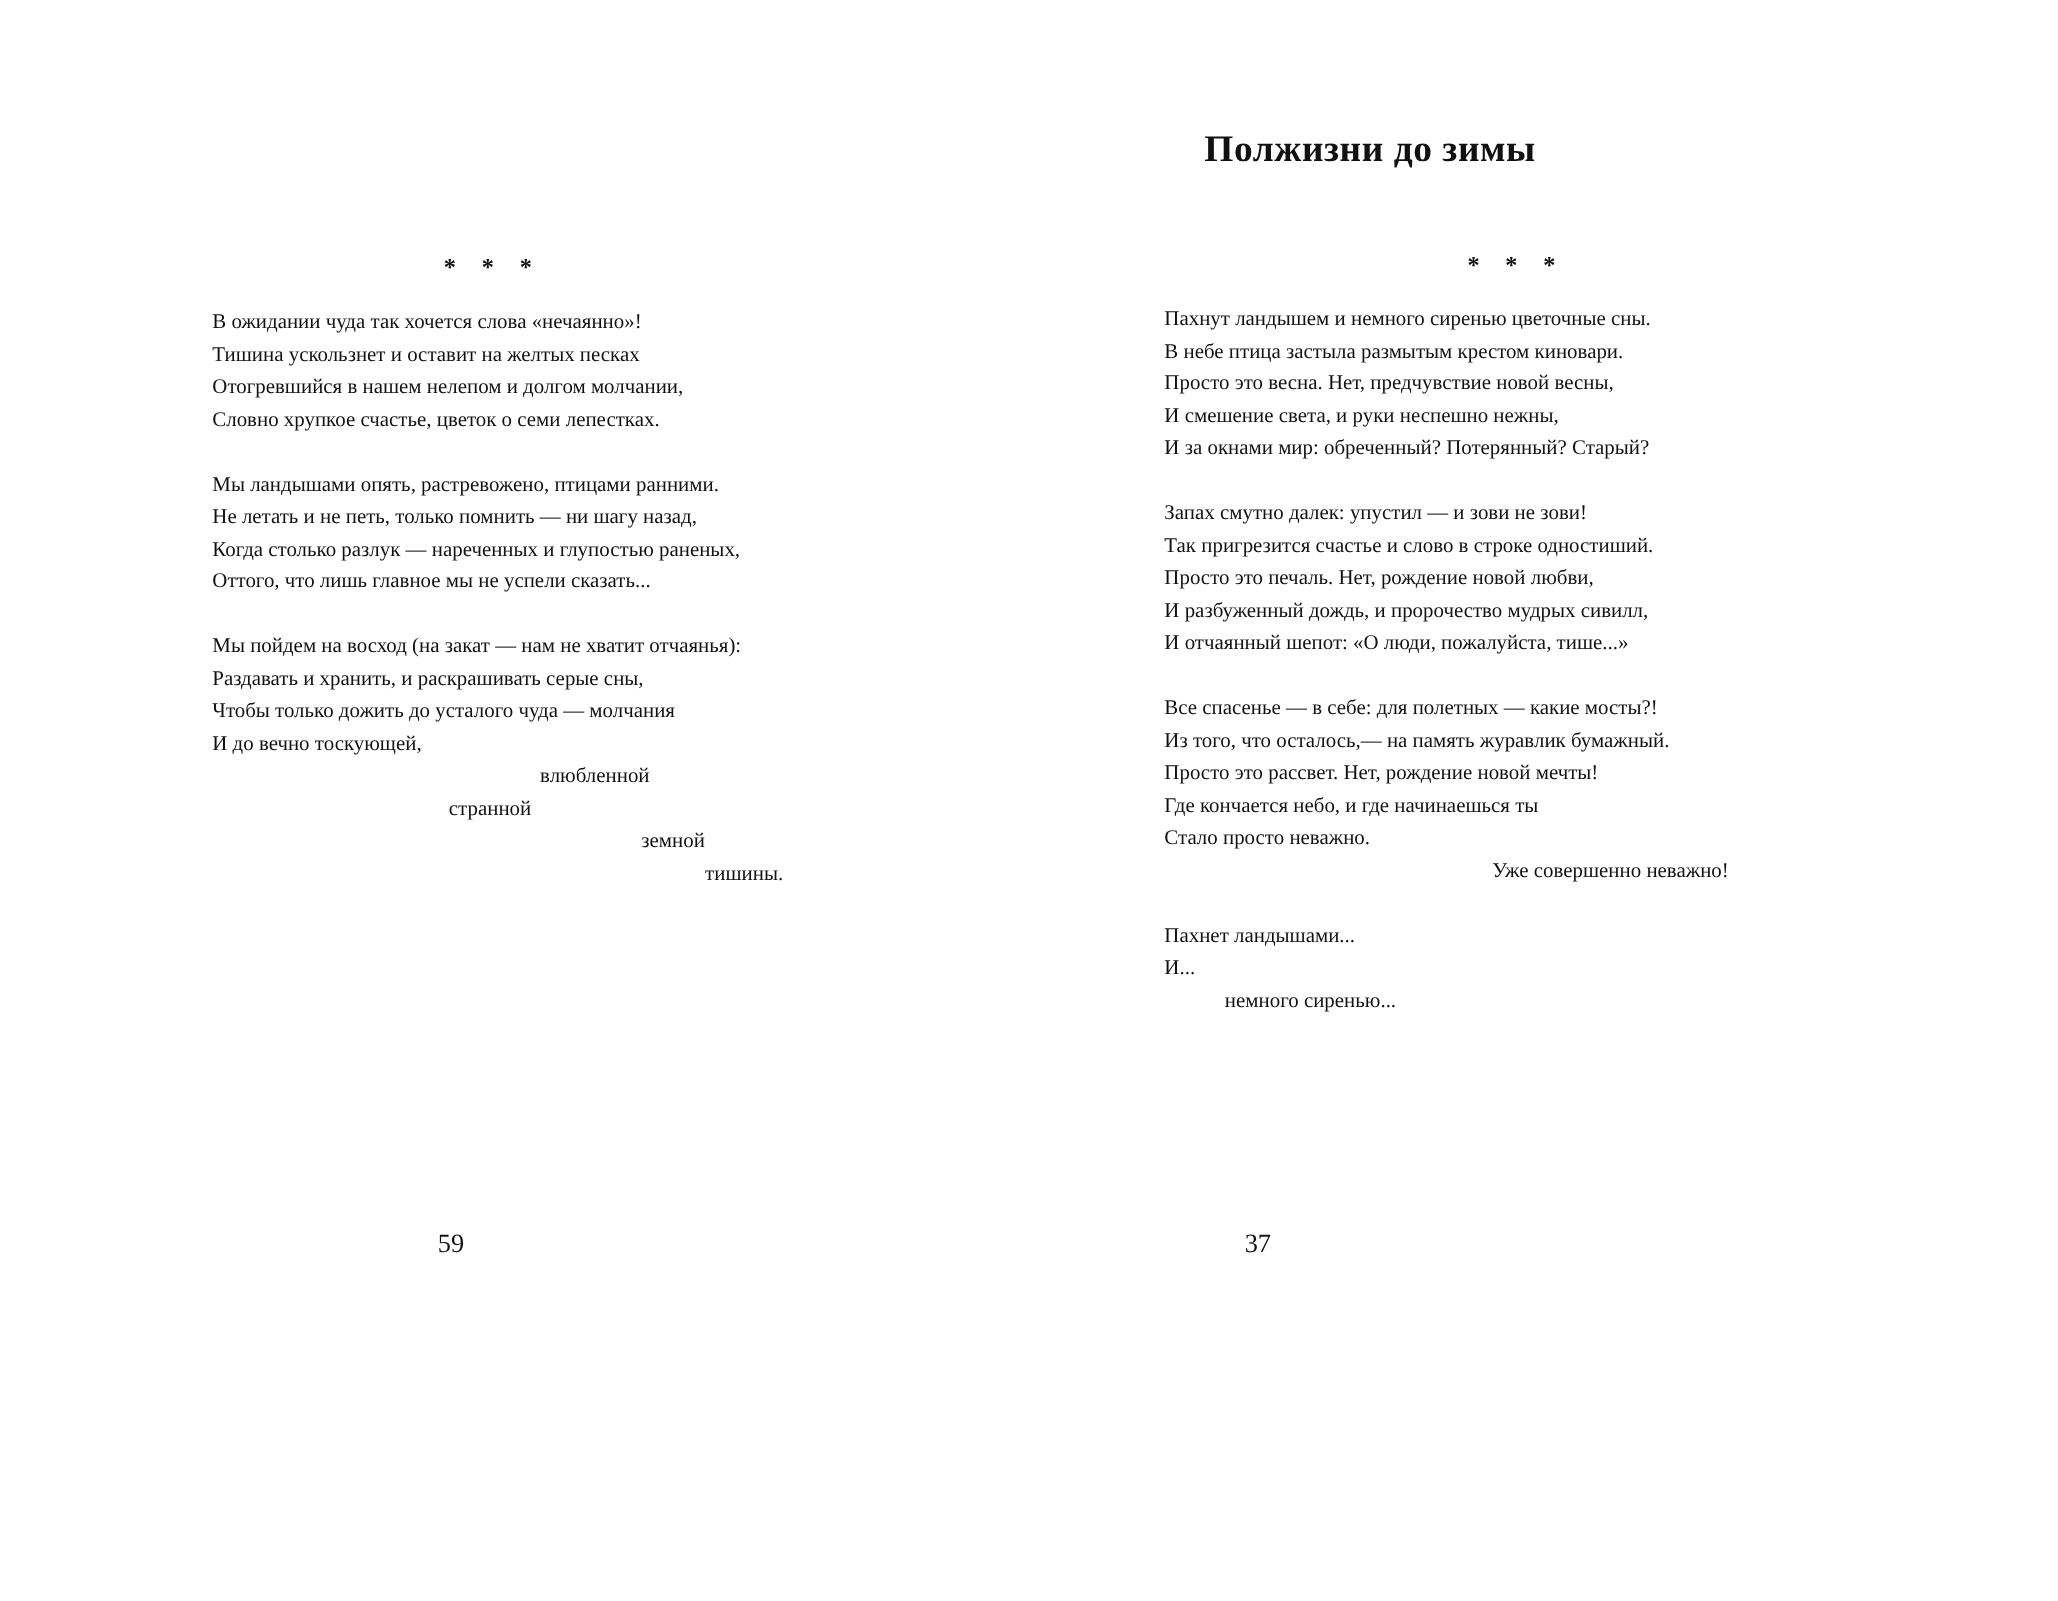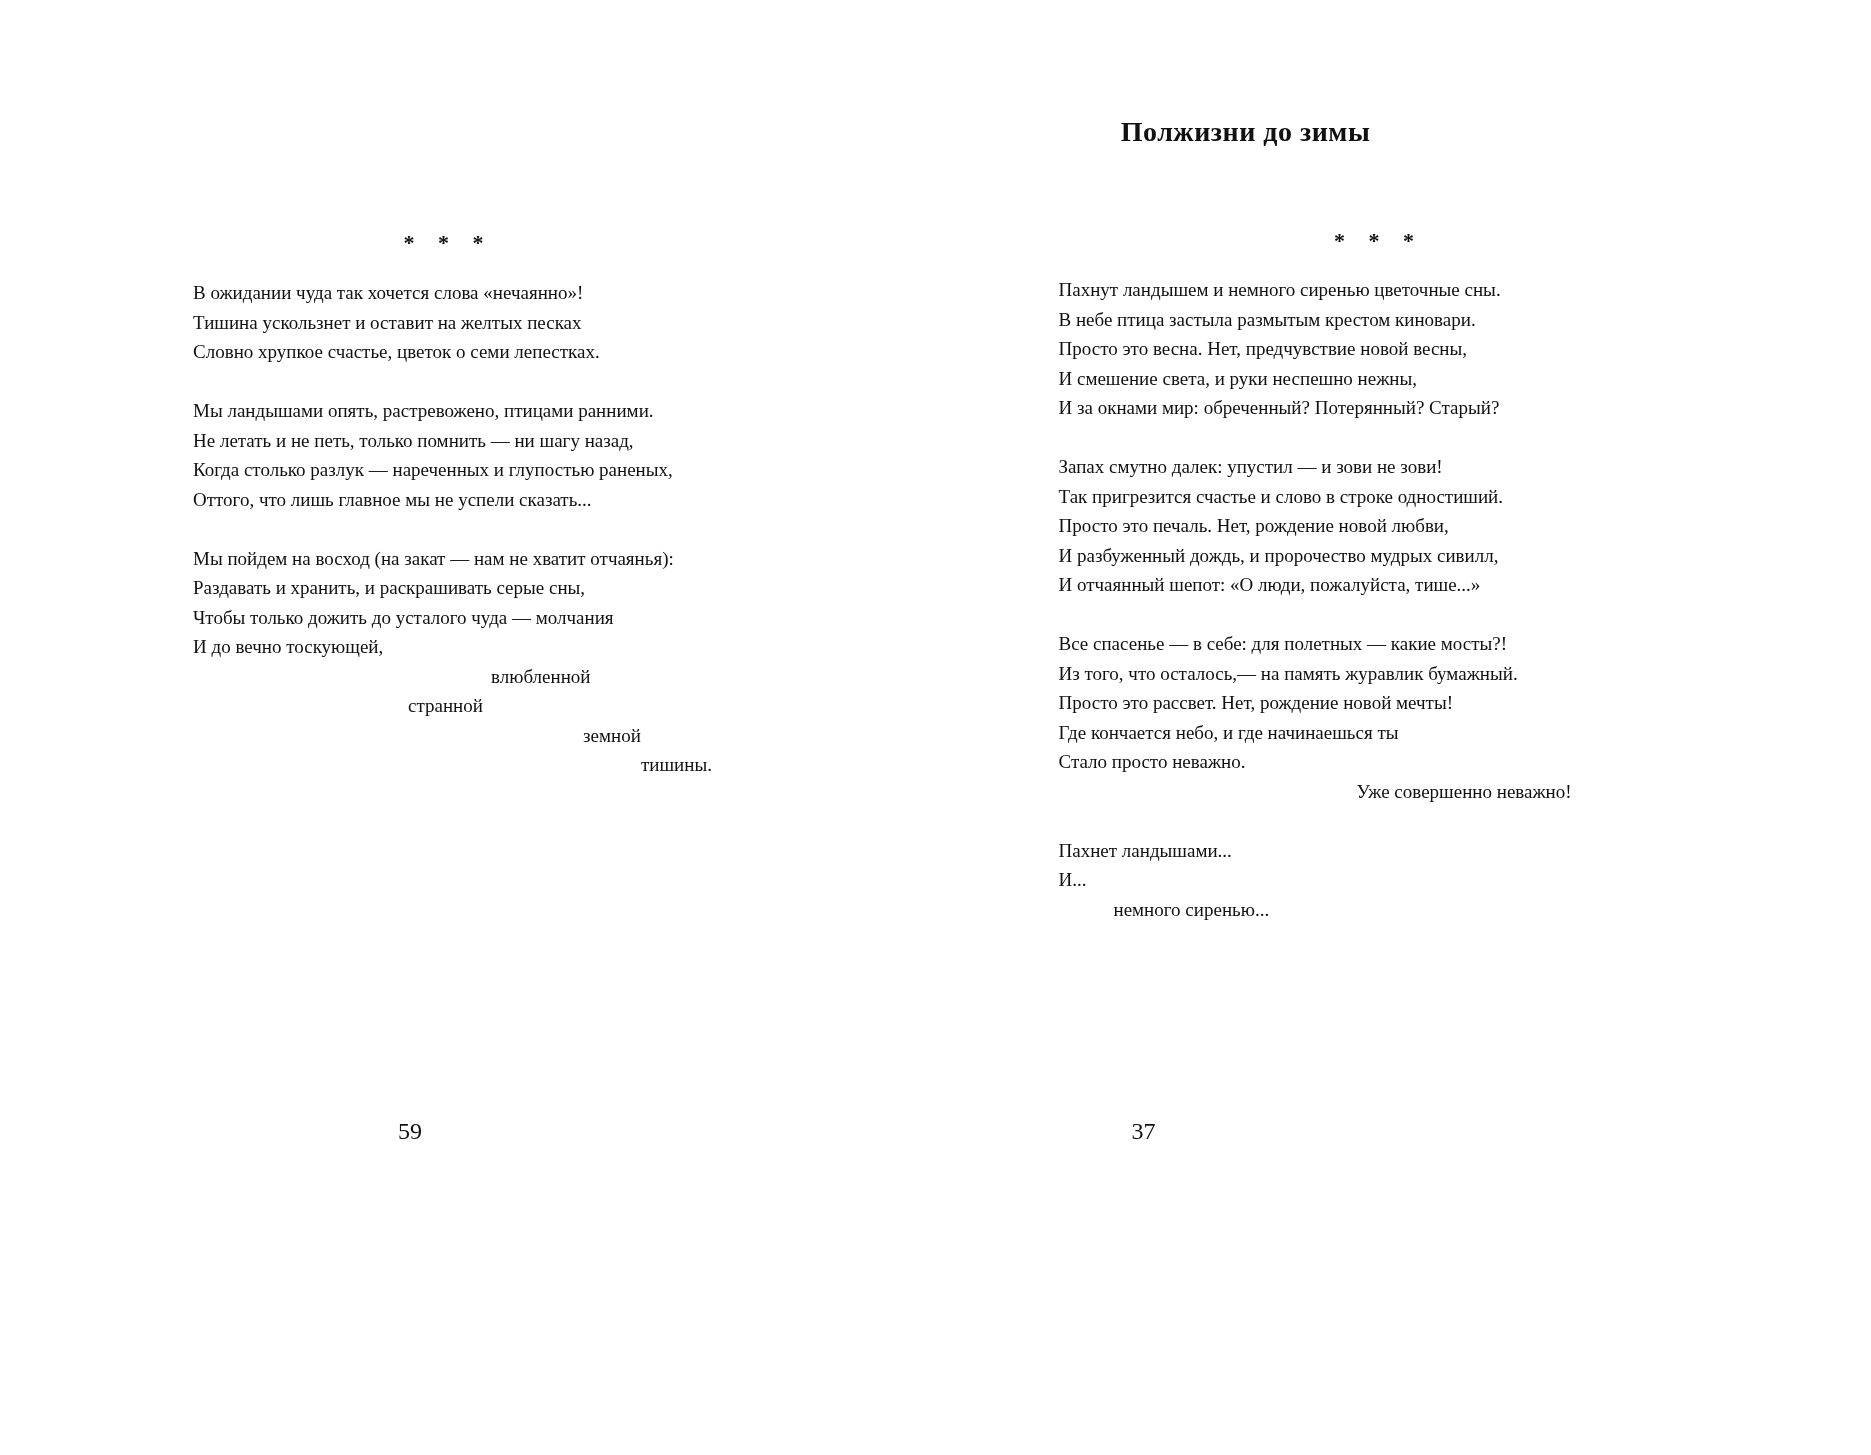--- a/index.html
+++ b/index.html
@@ -40,21 +40,21 @@
 
   
   .page-right .content {
     position: absolute;
     left: 123px;
     top: 0;
     width: 700px;
   }
 
   .book-title {
-    font-size: 28px;
+    font-size: 34px;
     font-weight: bold;
     letter-spacing: 0.5px;
     text-align: center;
     margin: 0;
     position: absolute;
     top: 117px;
     left: 0;
     width: 620px;
     line-height: 1.1;
   }
@@ -142,20 +142,21 @@
 
 <div class="spread">
 
   <div class="page page-left">
     <div class="content">
       <div class="asterisks">* * *</div>
       <div class="poem" id="poem-left">
           <div class="stanza">
             <div class="line">В ожидании чуда так хочется слова «нечаянно»!</div>
             <div class="line">Тишина ускользнет и оставит на желтых песках</div>
+            <div class="line">Отогревшийся в нашем нелепом и долгом молчании,</div>
             <div class="line">Словно хрупкое счастье, цветок о семи лепестках.</div>
           </div>
           <div class="stanza">
             <div class="line">Мы ландышами опять, растревожено, птицами ранними.</div>
             <div class="line">Не летать и не петь, только помнить — ни шагу назад,</div>
             <div class="line">Когда столько разлук — нареченных и глупостью раненых,</div>
             <div class="line">Оттого, что лишь главное мы не успели сказать...</div>
           </div>
           <div class="stanza">
             <div class="line">Мы пойдем на восход (на закат — нам не хватит отчаянья):</div>

